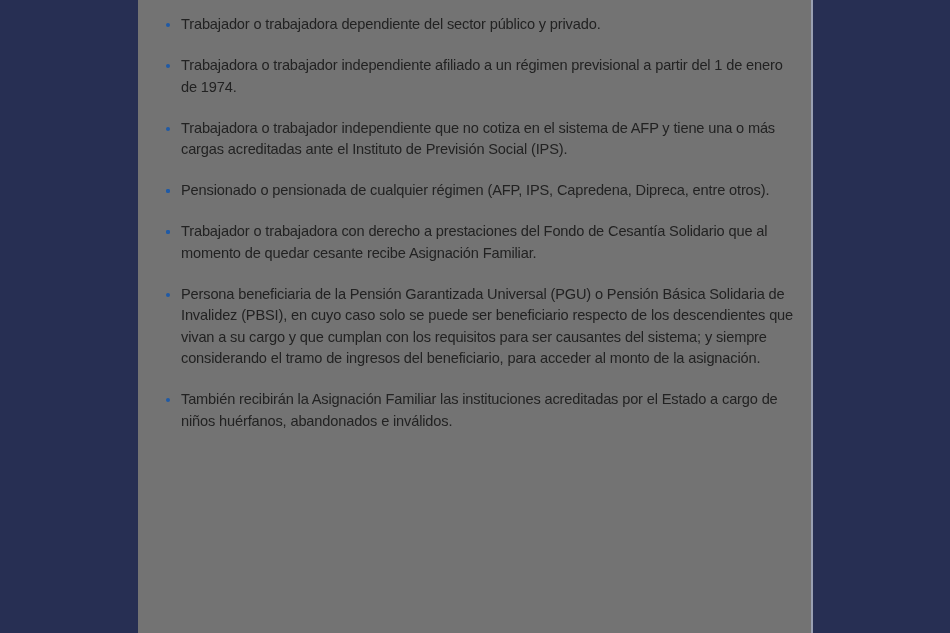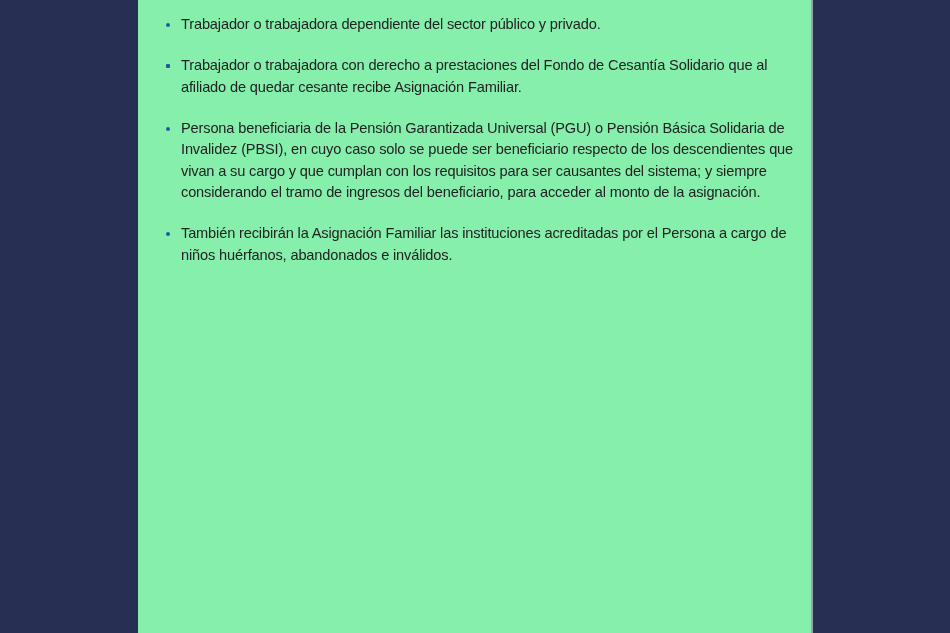--- a/index.html
+++ b/index.html
@@ -3,21 +3,21 @@
   <meta charset="utf-8">
   <style>
     html, body { margin: 0; padding: 0; }
     body {
       width: 950px; height: 633px; overflow: hidden;
       background: #272f53;
       font-family: "Liberation Sans", sans-serif;
     }
     .panel {
       position: absolute; left: 138px; top: 0; width: 674px; height: 633px;
-      background: #86efac;
+      background: #737373;
       box-sizing: border-box;
       padding: 14px 12px 0 28px;
     }
     .edge {
       position: absolute; left: 811px; top: 0; width: 2px; height: 633px;
       background: #9aa0b2;
     }
     ul.list { list-style: none; margin: 0; padding: 0; }
     li.item {
       position: relative;
@@ -38,34 +38,43 @@
 <body>
 
 <div class="panel">
   <ul class="list">
     <li class="item">
       <span class="bullet"></span>
       <span>Trabajador o trabajadora dependiente del sector público y privado.</span>
     </li>
     <li class="item">
       <span class="bullet"></span>
+      <span>Trabajadora o trabajador independiente afiliado a un régimen previsional a partir del 1 de enero de 1974.</span>
+    </li>
+    <li class="item">
+      <span class="bullet"></span>
+      <span>Trabajadora o trabajador independiente que no cotiza en el sistema de AFP y tiene una o más cargas acreditadas ante el Instituto de Previsión Social (IPS).</span>
     </li>
     <li class="item">
       <span class="bullet"></span>
     </li>
     <li class="item">
       <span class="bullet"></span>
+      <span>Pensionado o pensionada de cualquier régimen (AFP, IPS, Capredena, Dipreca, entre otros).</span>
     </li>
     <li class="item">
       <span class="bullet"></span>
-      <span>Trabajador o trabajadora con derecho a prestaciones del Fondo de Cesantía Solidario que al afiliado de quedar cesante recibe Asignación Familiar.</span>
+    </li>
+    <li class="item">
+      <span class="bullet"></span>
+      <span>Trabajador o trabajadora con derecho a prestaciones del Fondo de Cesantía Solidario que al momento de quedar cesante recibe Asignación Familiar.</span>
     </li>
     <li class="item">
       <span class="bullet"></span>
       <span>Persona beneficiaria de la Pensión Garantizada Universal (PGU) o Pensión Básica Solidaria de Invalidez (PBSI), en cuyo caso solo se puede ser beneficiario respecto de los descendientes que vivan a su cargo y que cumplan con los requisitos para ser causantes del sistema; y siempre considerando el tramo de ingresos del beneficiario, para acceder al monto de la asignación.</span>
     </li>
     <li class="item">
       <span class="bullet"></span>
-      <span>También recibirán la Asignación Familiar las instituciones acreditadas por el Persona a cargo de niños huérfanos, abandonados e inválidos.</span>
+      <span>También recibirán la Asignación Familiar las instituciones acreditadas por el Estado a cargo de niños huérfanos, abandonados e inválidos.</span>
     </li>
   </ul>
 </div>
 <div class="edge"></div>
 
 </body></html>

